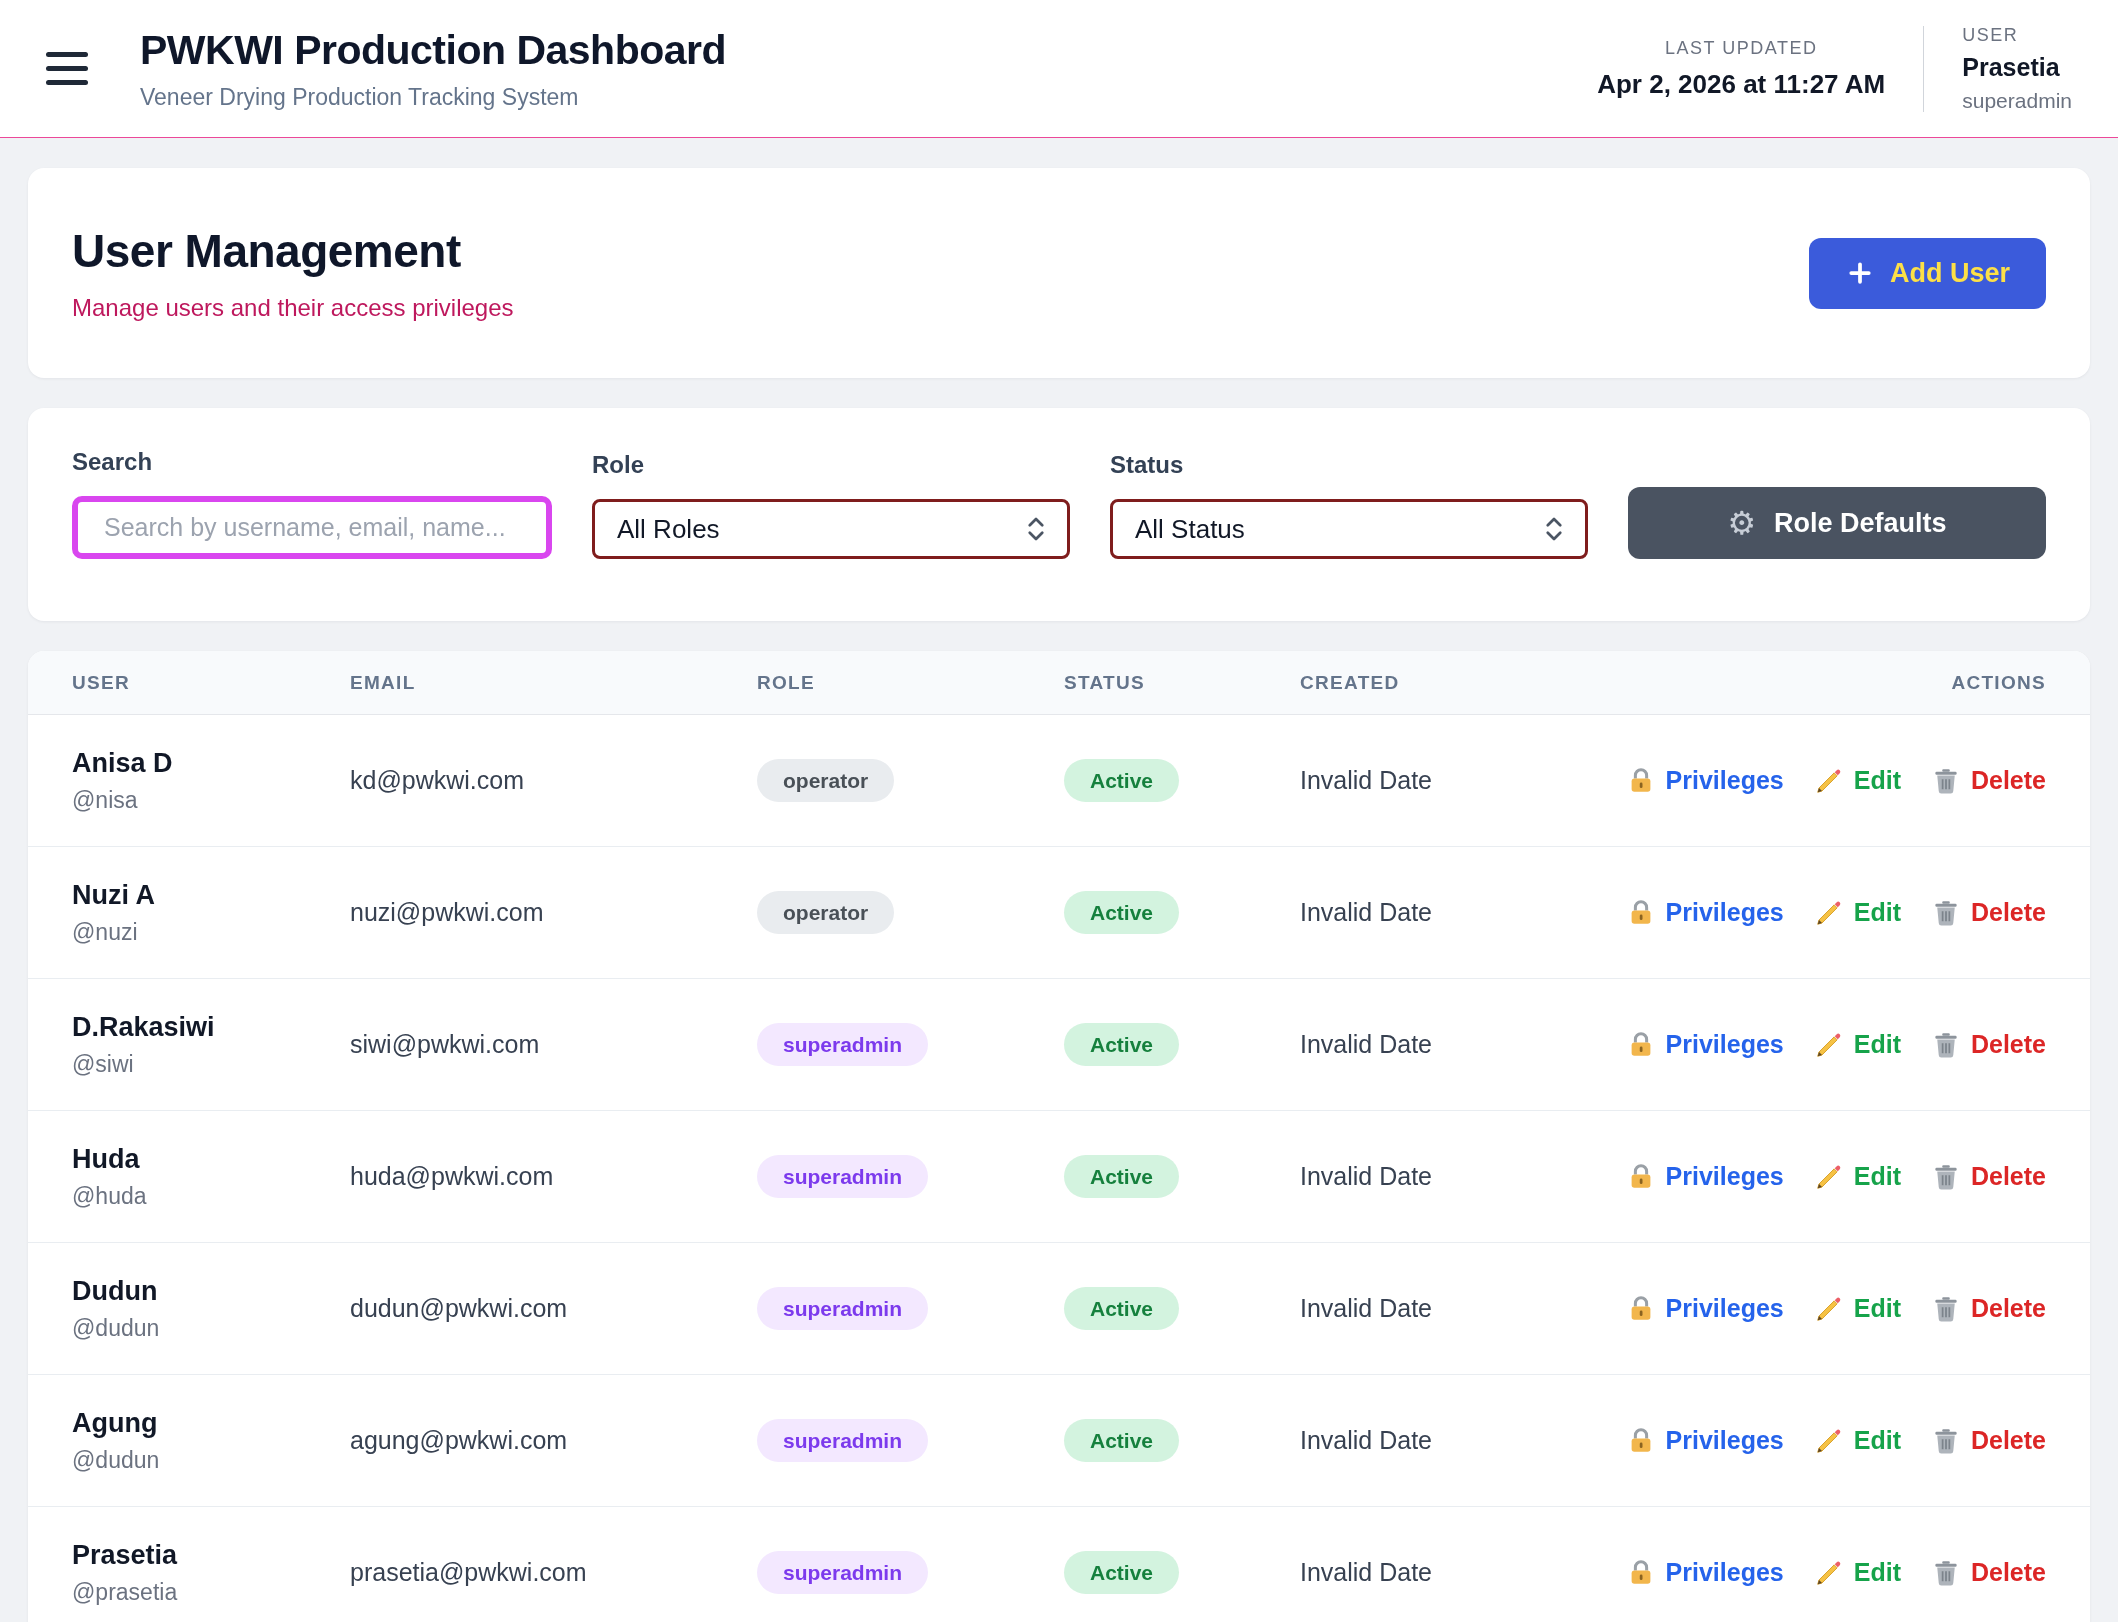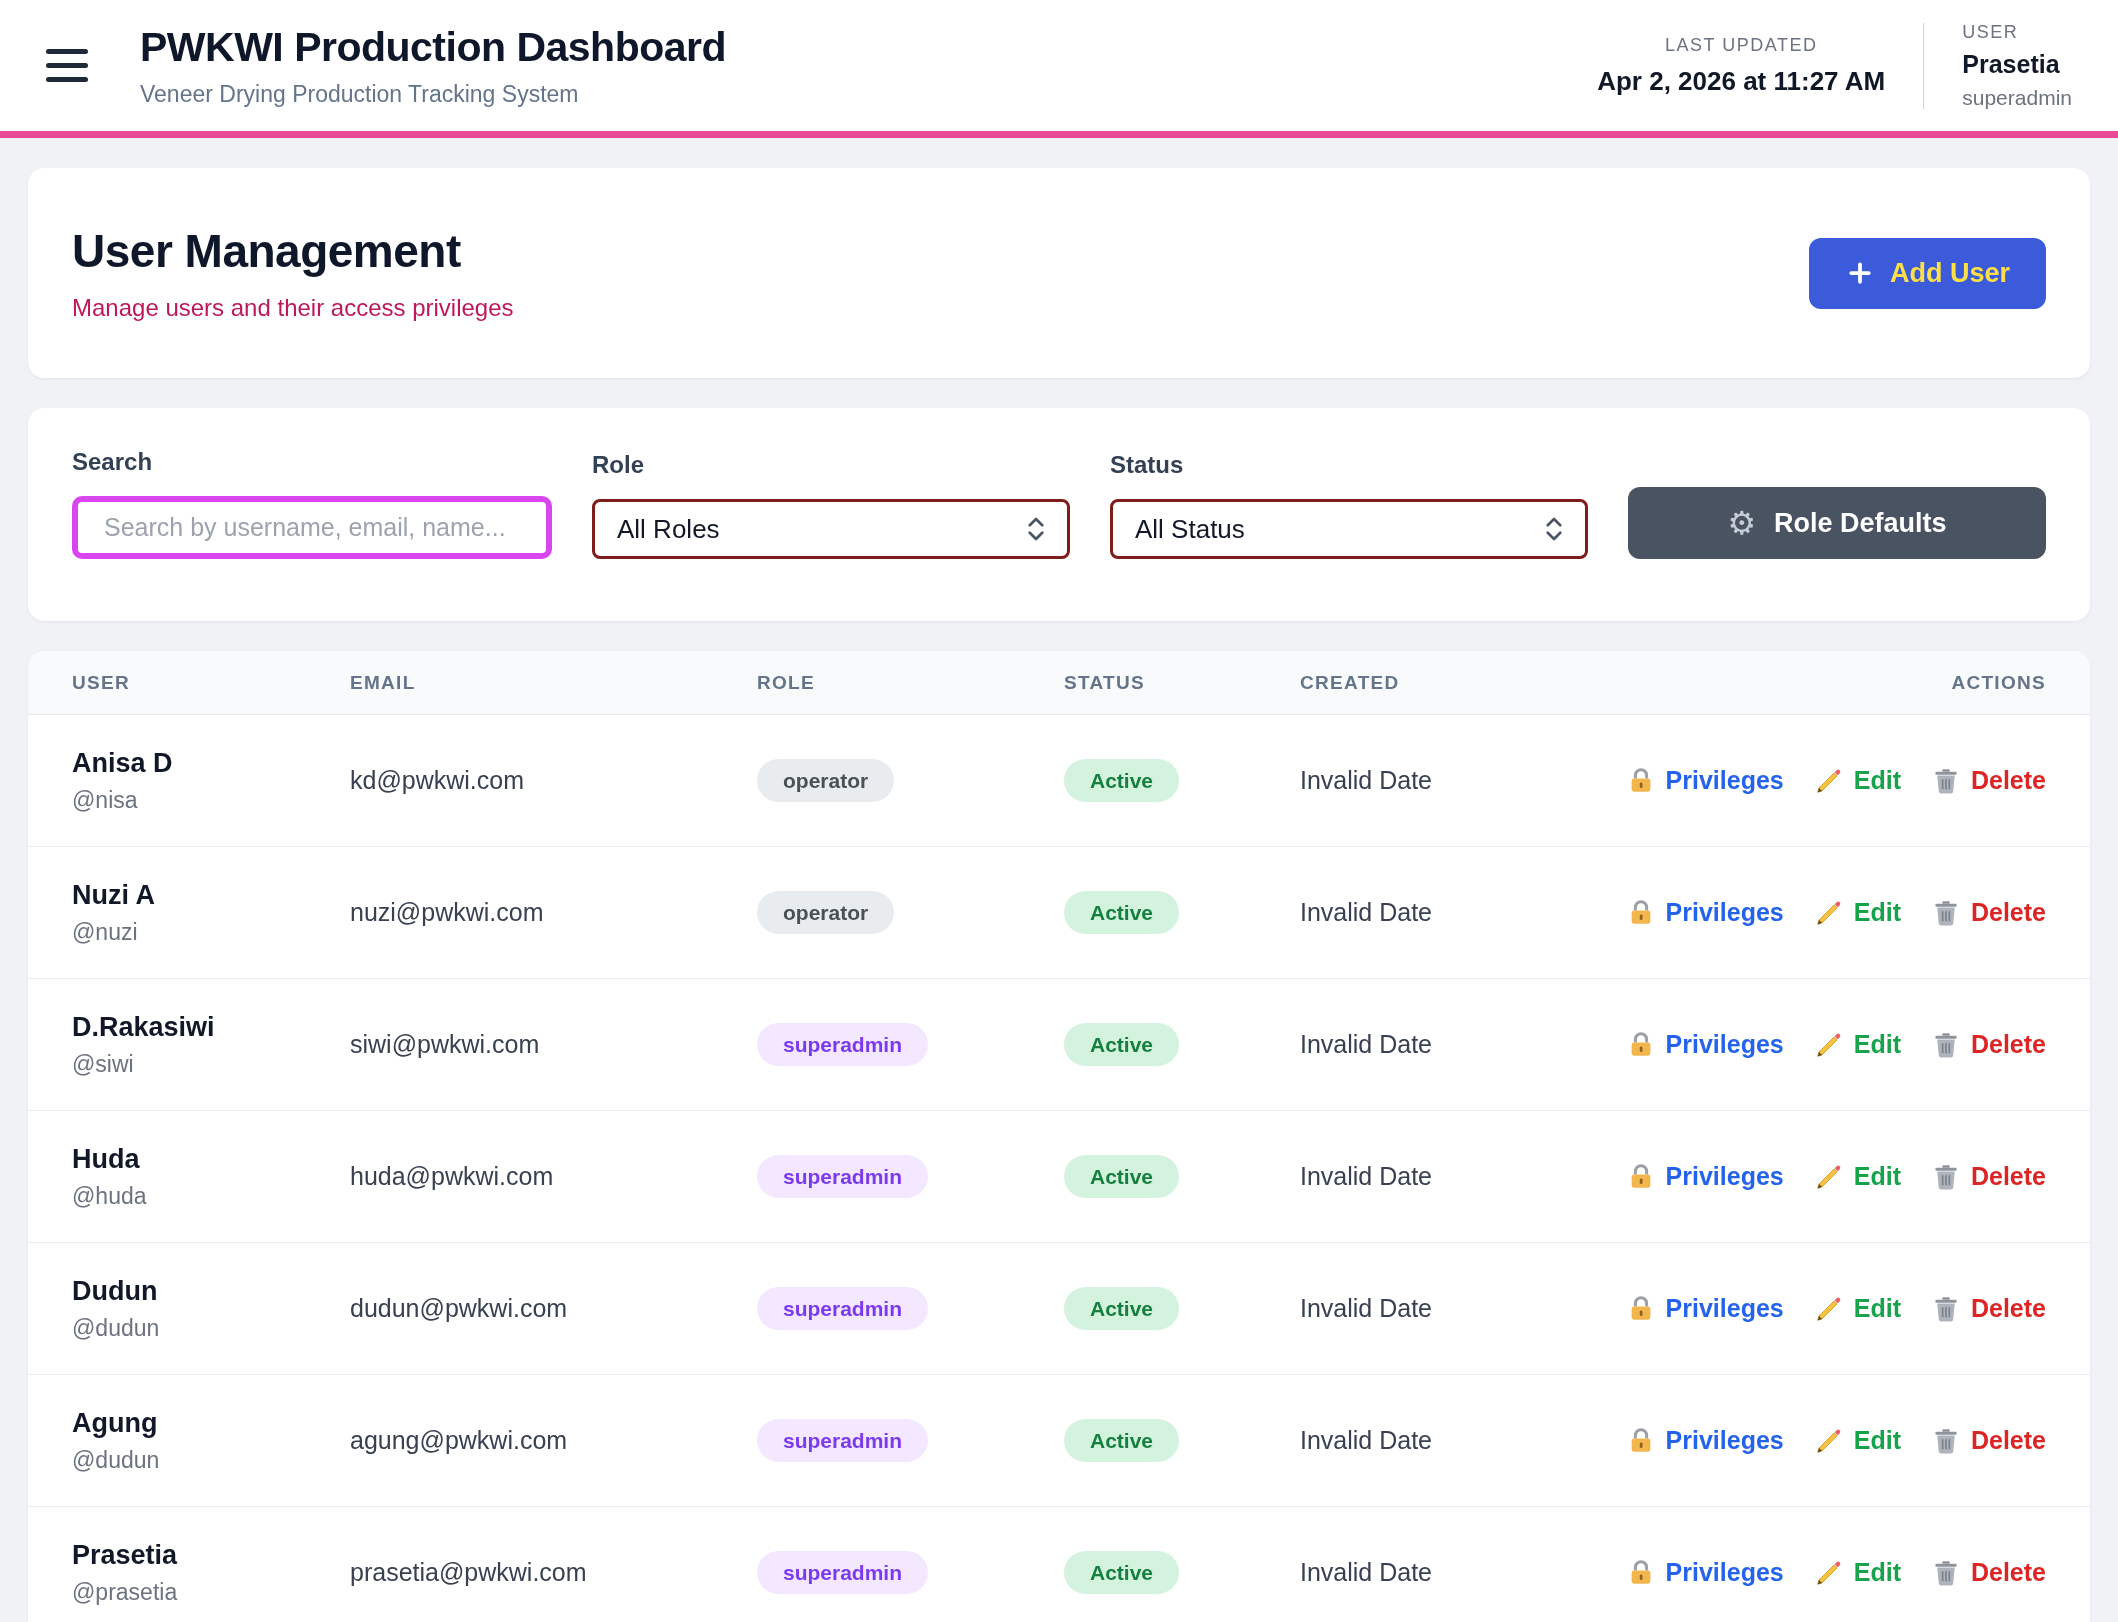--- a/index.html
+++ b/index.html
@@ -7,21 +7,21 @@
   body {
     font-family: "Liberation Sans", "DejaVu Sans", sans-serif;
     background: #f0f2f5;
     color: #111827;
   }
 
   
   .app-header {
     display: flex; align-items: center;
     height: 138px; background: #ffffff;
-    padding: 0 46px; border-bottom: 7px solid #ec4899;
+    padding: 0 46px; border-bottom: 1px solid #ec4899;
   }
   .hamburger { width: 42px; display: flex; flex-direction: column; gap: 9px; cursor: pointer; }
   .hamburger span { height: 5px; background: #1f2937; border-radius: 3px; }
   .header-titles { margin-left: 52px; }
   .header-title { font-size: 41px; font-weight: 700; color: #0f172a; letter-spacing: -0.5px; }
   .header-subtitle { font-size: 23px; color: #64748b; margin-top: 10px; }
   .header-right { margin-left: auto; display: flex; align-items: center; gap: 38px; }
   .last-updated { text-align: center; }
   .micro-label { font-size: 18px; color: #6b7280; letter-spacing: 1.5px; font-weight: 500; }
   .last-updated-value { font-size: 26px; font-weight: 700; color: #111827; margin-top: 10px; }

